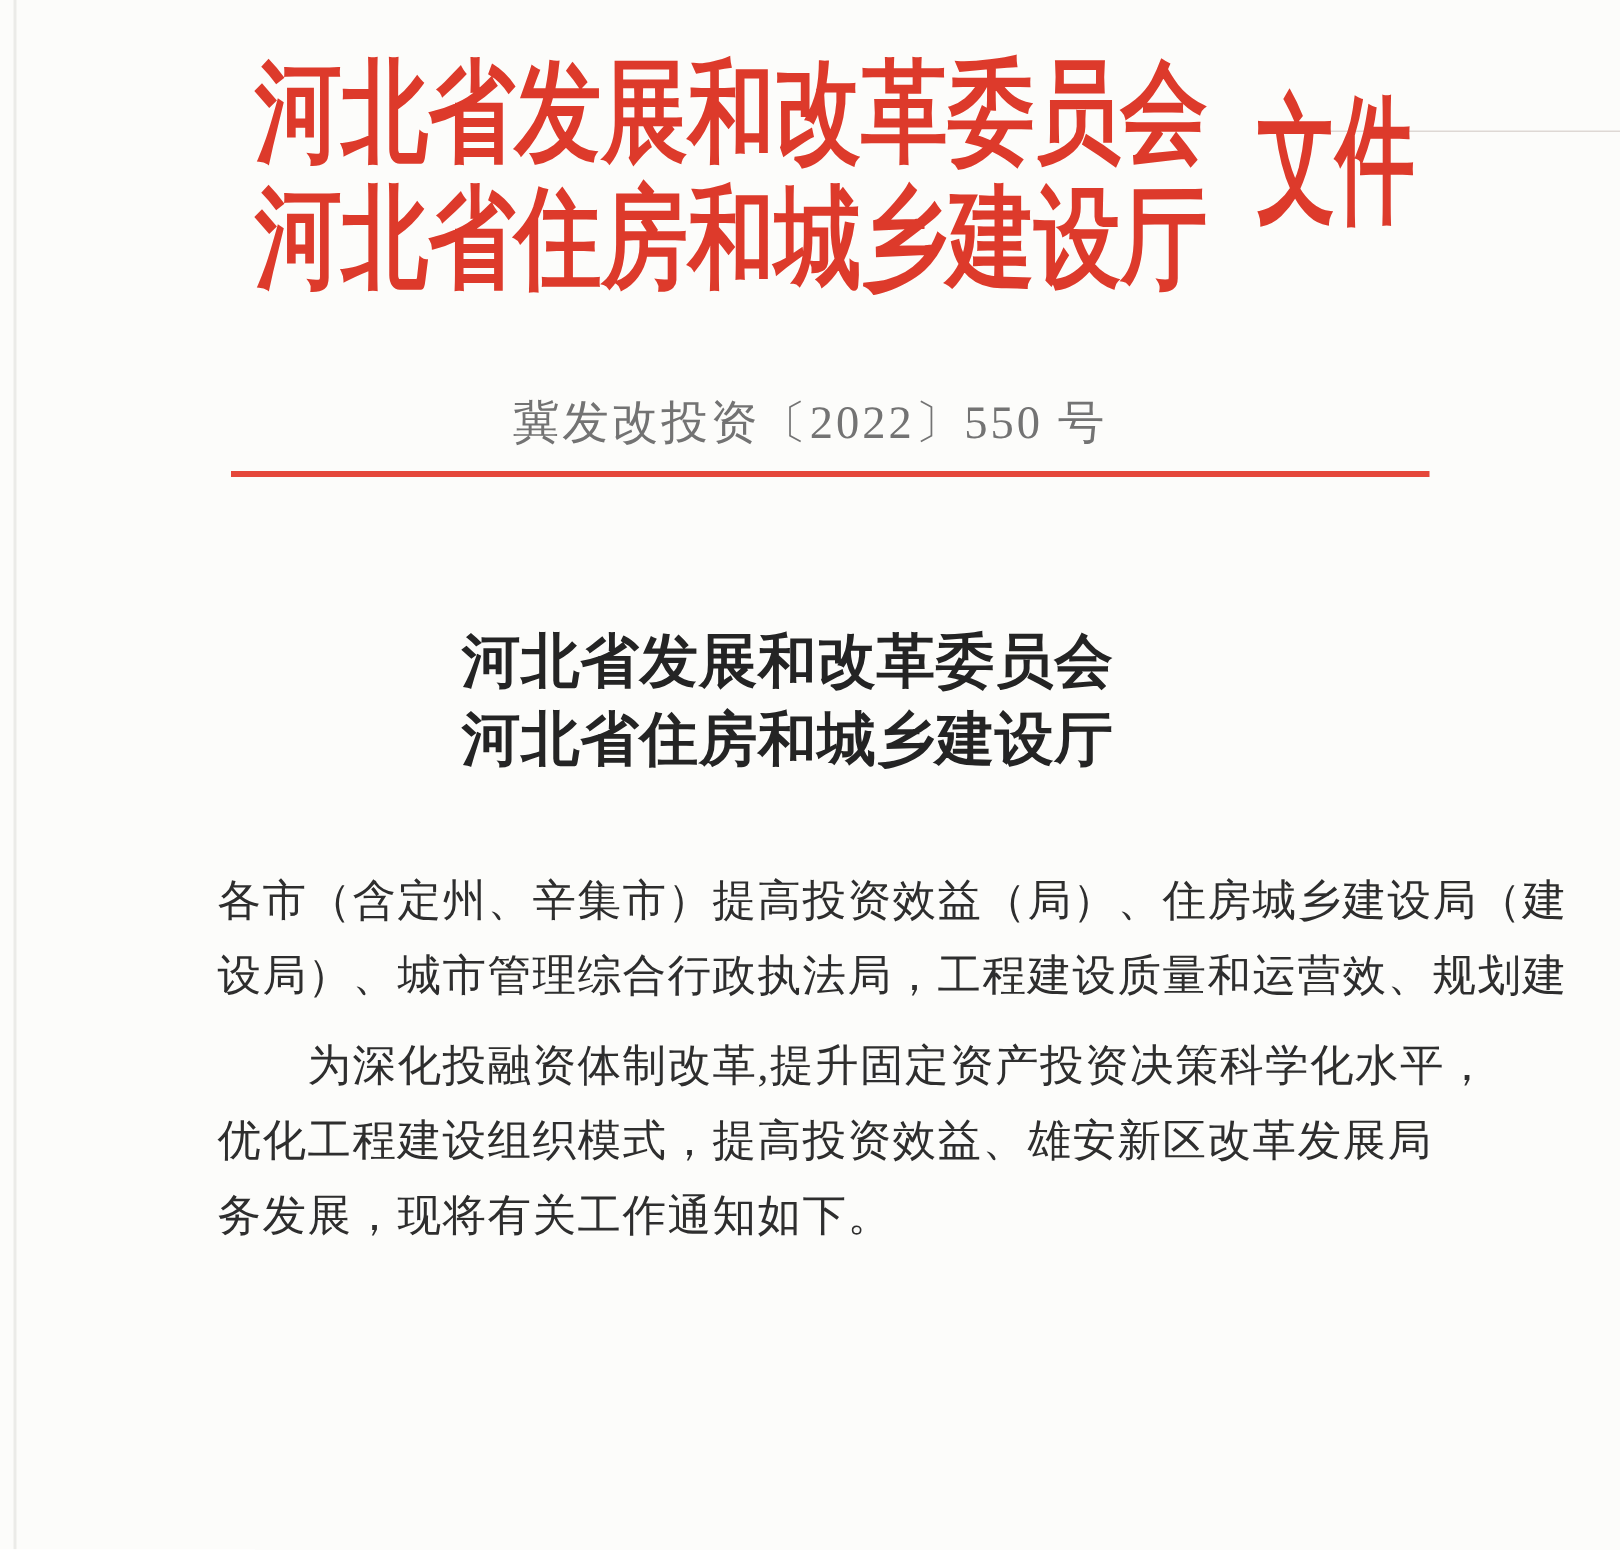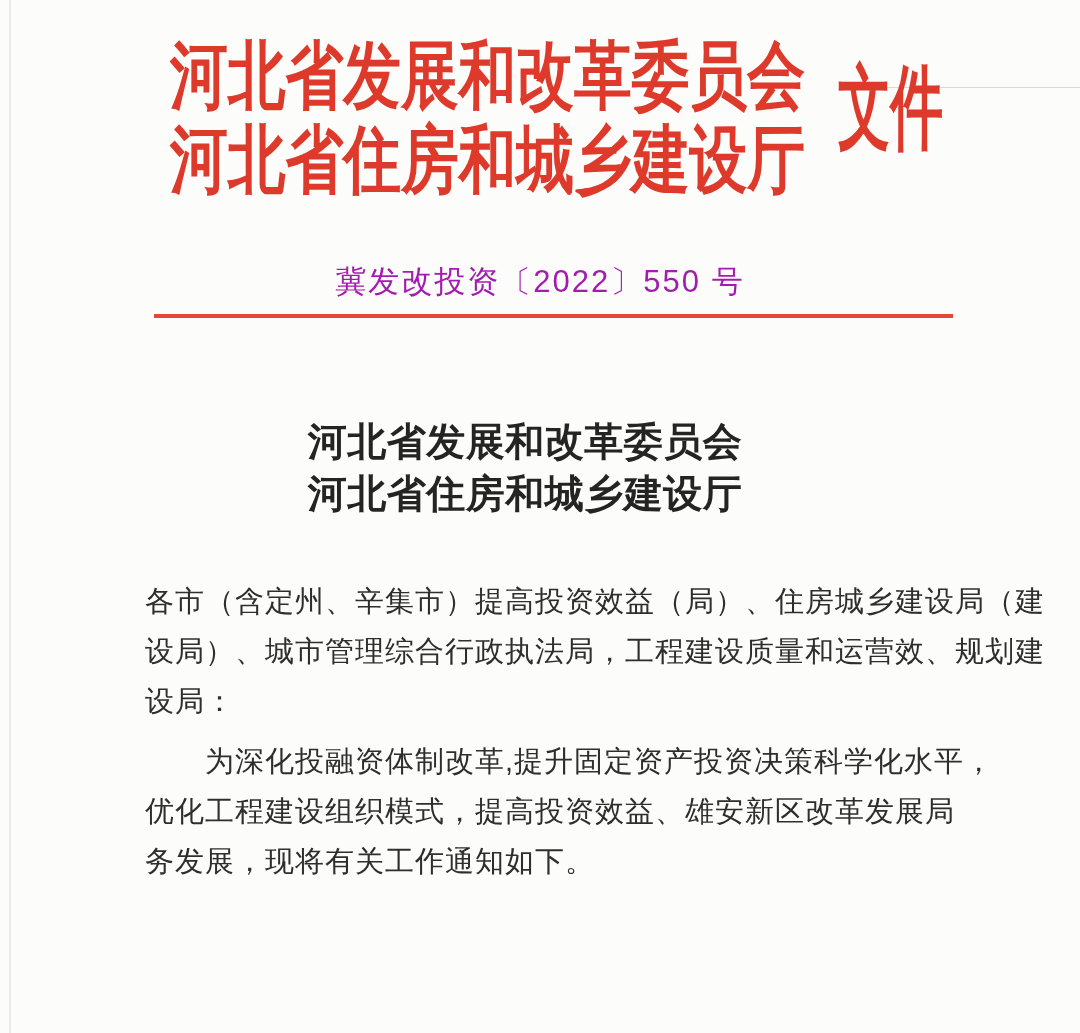--- a/index.html
+++ b/index.html
@@ -8,21 +8,21 @@
     --ink: #2e2e2e;
   }
   * { margin: 0; padding: 0; box-sizing: border-box; }
   html, body { background: #ffffff; }
   .page {
     position: relative;
     width: 1080px;
     height: 1033px;
     background: #fcfcfa;
     overflow: hidden;
-    font-family: Liberation Sans, sans-serif;
+    font-family: Liberation Serif, serif;
   }
   
   .scan-edge-vertical {
     position: absolute;
     left: 9px; top: 0;
     width: 2px; height: 100%;
     background: #ebebe8;
   }
   .scan-line-horizontal {
     position: absolute;
@@ -59,21 +59,21 @@
     transform-origin: left center;
     white-space: nowrap;
   }
   
   .doc-number {
     margin-top: 60px;
     height: 40px;
     line-height: 40px;
     text-align: center;
     font-size: 31px;
-    color: #a21caf;
+    color: #737373;
     letter-spacing: 2px;
     white-space: nowrap;
   }
   
   .red-line {
     height: 4px;
     width: 799px;
     margin: 12px 0 0 154px;
     background: var(--divider-red);
   }
@@ -127,21 +127,20 @@
 
   <div class="title">
     <div class="title-line">河北省发展和改革委员会</div>
     <div class="title-line">河北省住房和城乡建设厅</div>
   </div>
 
   <div class="body-text">
     <div class="para-salutation">
       <div class="line">各市（含定州、辛集市）提高投资效益（局）、住房城乡建设局（建</div>
       <div class="line">设局）、城市管理综合行政执法局，工程建设质量和运营效、规划建</div>
-      <div class="line">设局：</div>
     </div>
     <div class="para-main">
       <div class="line indent">为深化投融资体制改革,提升固定资产投资决策科学化水平，</div>
       <div class="line">优化工程建设组织模式，提高投资效益、雄安新区改革发展局</div>
       <div class="line">务发展，现将有关工作通知如下。</div>
     </div>
   </div>
 
 </div>
 

